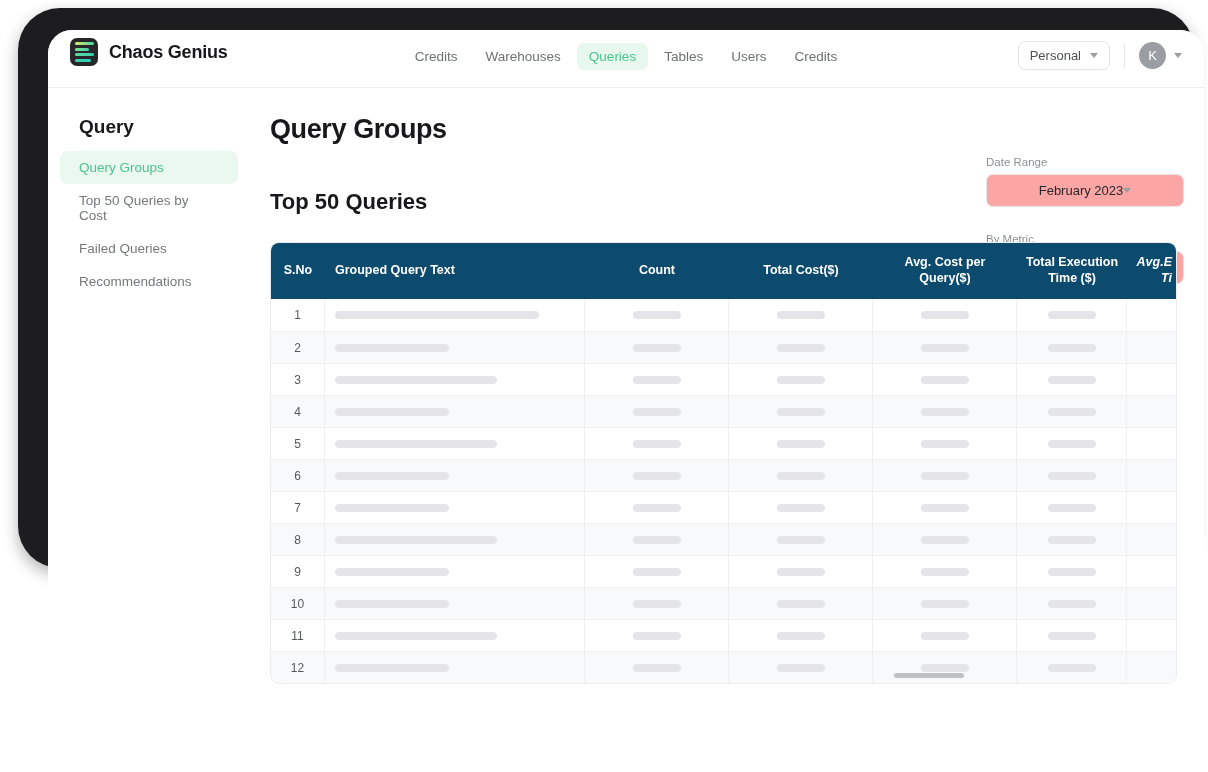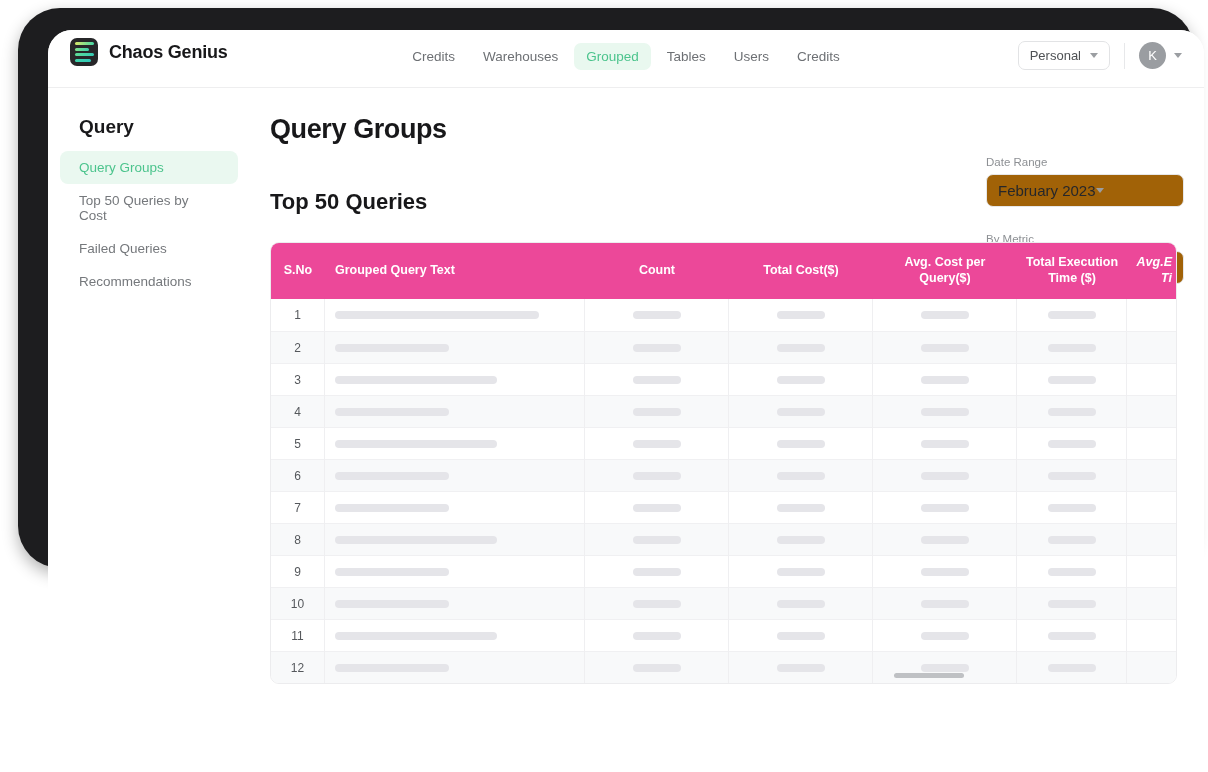--- a/index.html
+++ b/index.html
@@ -181,43 +181,43 @@
   }
   .filter-label {
     font-size: 11.5px;
     color: #8d9094;
     margin-bottom: 6px;
   }
   .filter-select {
     height: 33px;
     border: 1px solid #e6e7e9;
     border-radius: 7px;
-    background: #a16207;
-    display: flex;
-    align-items: center;
-    justify-content: flex-start;
+    background: #fca5a5;
+    display: flex;
+    align-items: center;
+    justify-content: center;
     padding: 0 11px;
-    font-size: 15px;
+    font-size: 13px;
     color: #26272a;
     cursor: pointer;
   }
   .filter-group + .filter-group { margin-top: 26px; }
 
   
   #data-table {
     margin-top: 27px;
     width: 907px;
     border: 1px solid #ececee;
     border-radius: 9px;
     overflow: hidden;
     position: relative;
   }
   #table-head {
     display: flex;
-    background: #ec4899;
+    background: #0c4a6e;
     height: 56px;
     align-items: center;
   }
   .th {
     color: #ffffff;
     font-size: 12.5px;
     font-weight: 700;
     text-align: center;
     line-height: 1.25;
     padding: 0 6px;
@@ -280,21 +280,21 @@
           <div class="logo-bar b2"></div>
           <div class="logo-bar b3"></div>
           <div class="logo-bar b4"></div>
         </div>
         <span id="brand-name">Chaos Genius</span>
       </div>
 
       <div id="primary-nav">
         <div class="nav-item">Credits</div>
         <div class="nav-item">Warehouses</div>
-        <div class="nav-item active">Grouped</div>
+        <div class="nav-item active">Queries</div>
         <div class="nav-item">Tables</div>
         <div class="nav-item">Users</div>
         <div class="nav-item">Credits</div>
       </div>
 
       <div id="header-right">
         <div id="org-switcher">
           <span>Personal</span>
           <span class="caret"></span>
         </div>

